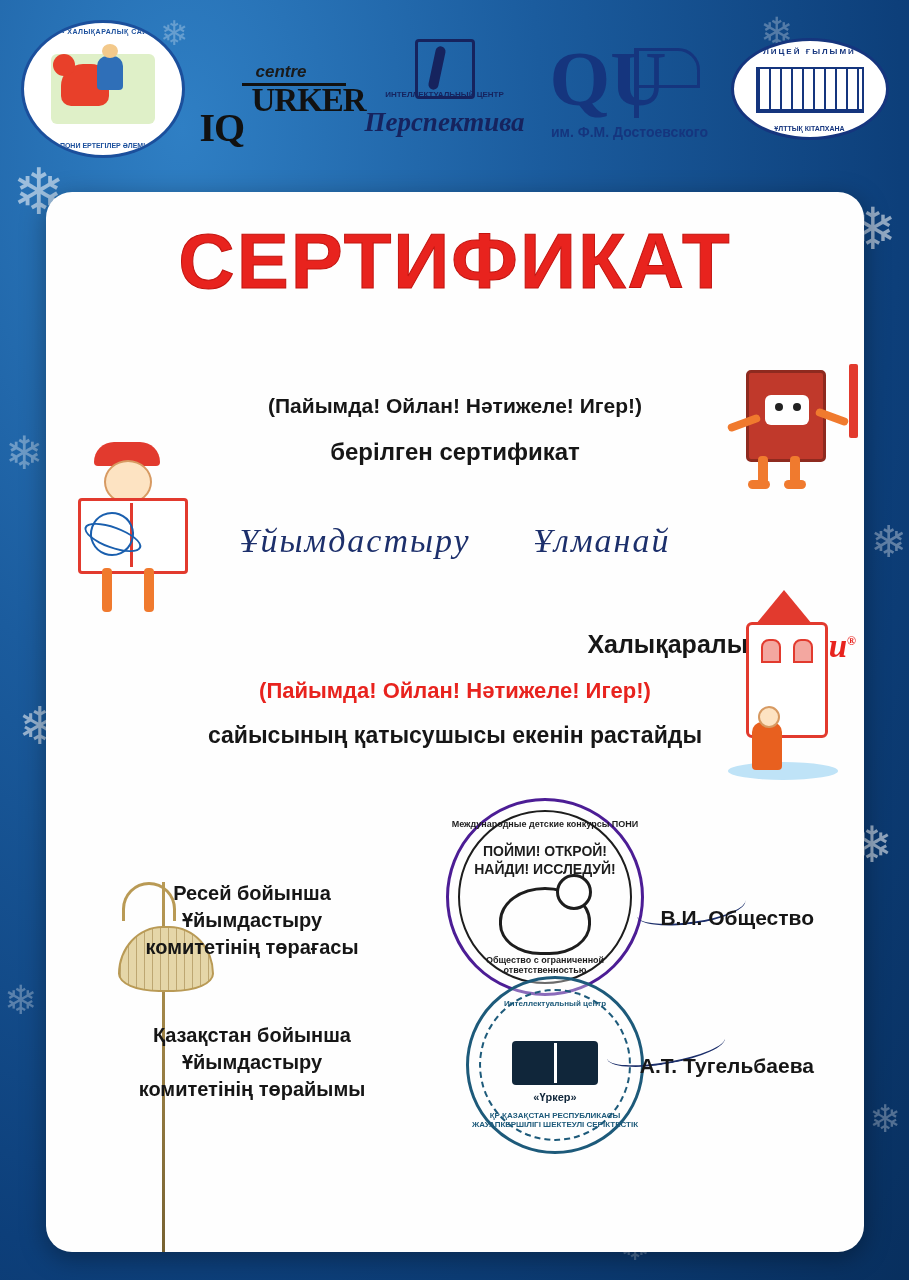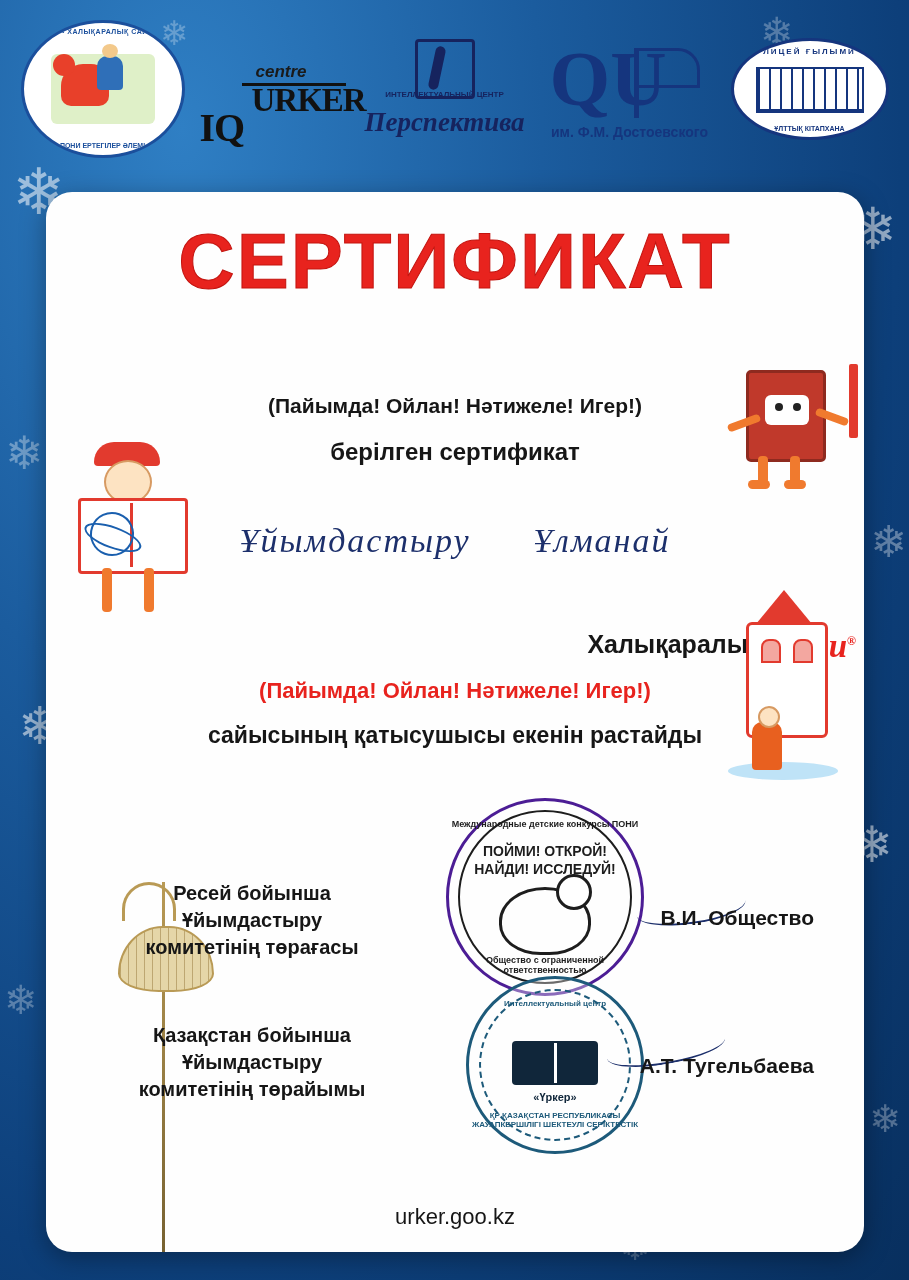--- a/index.html
+++ b/index.html
@@ -765,16 +765,15 @@
     <div class="sig-name a">В.И. Общество</div>
 
     <div class="sig-left b">
       <div>Қазақстан бойынша</div>
       <div>Ұйымдастыру</div>
       <div>комитетінің төрайымы</div>
     </div>
     <div class="sig-stroke b"></div>
     <div class="sig-name b">А.Т. Тугельбаева</div>
 
-    <div class="url">urker.goo.kz</div>
 
   </div>
 </div>
 
 </body></html>

